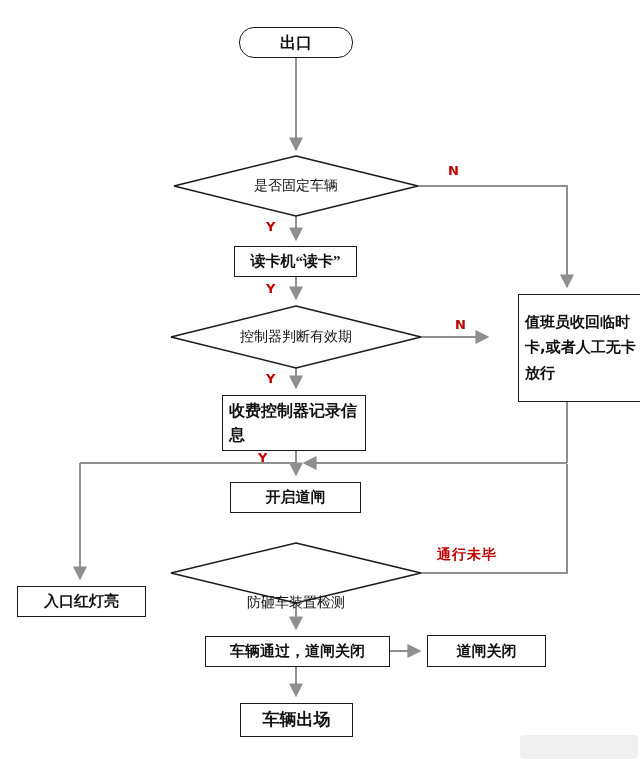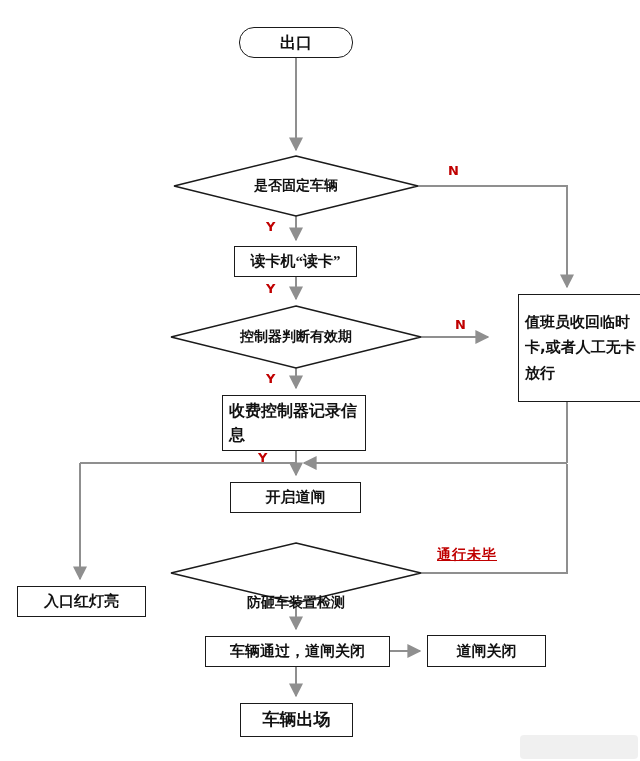--- a/index.html
+++ b/index.html
@@ -43,21 +43,21 @@
     justify-content: flex-start;
     text-align: left;
     padding: 3px 6px;
   }
   .diamond-label {
     position: absolute;
     display: flex;
     align-items: center;
     justify-content: center;
     text-align: center;
-    font-weight: bold;
+    font-weight: normal;
     font-size: 14px;
     color: #111111;
     pointer-events: none;
   }
   .tag {
     position: absolute;
     font-weight: bold;
     font-size: 13px;
     color: #c00000;
   }
@@ -137,17 +137,17 @@
   <div class="tag" style="left:266px; top:219px;">Y</div>
 
   <div class="tag" style="left:266px; top:281px;">Y</div>
 
   <div class="tag" style="left:455px; top:317px;">N</div>
 
   <div class="tag" style="left:266px; top:371px;">Y</div>
 
   <div class="tag" style="left:258px; top:450px;">Y</div>
 
-  <div class="tag big" style="left:437px; top:546px;text-decoration:underline;">通行未毕</div>
+  <div class="tag big" style="left:437px; top:546px;">通行未毕</div>
 
   <div class="watermark"></div>
 
 </div>
 
 </body></html>

